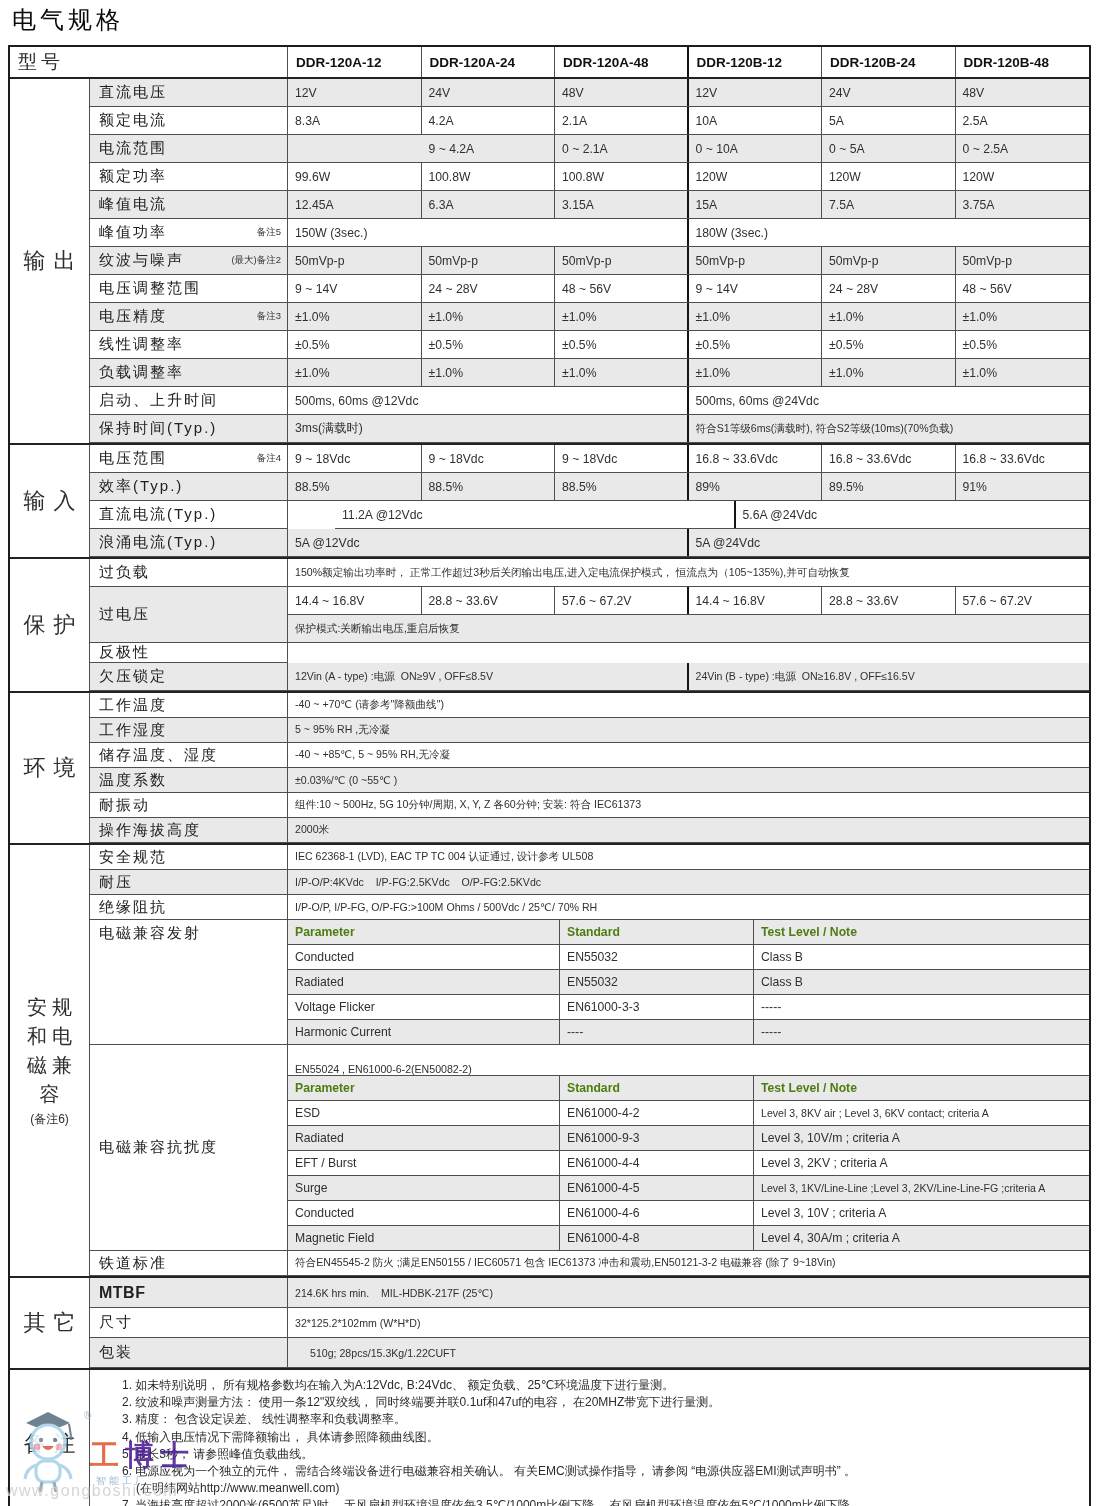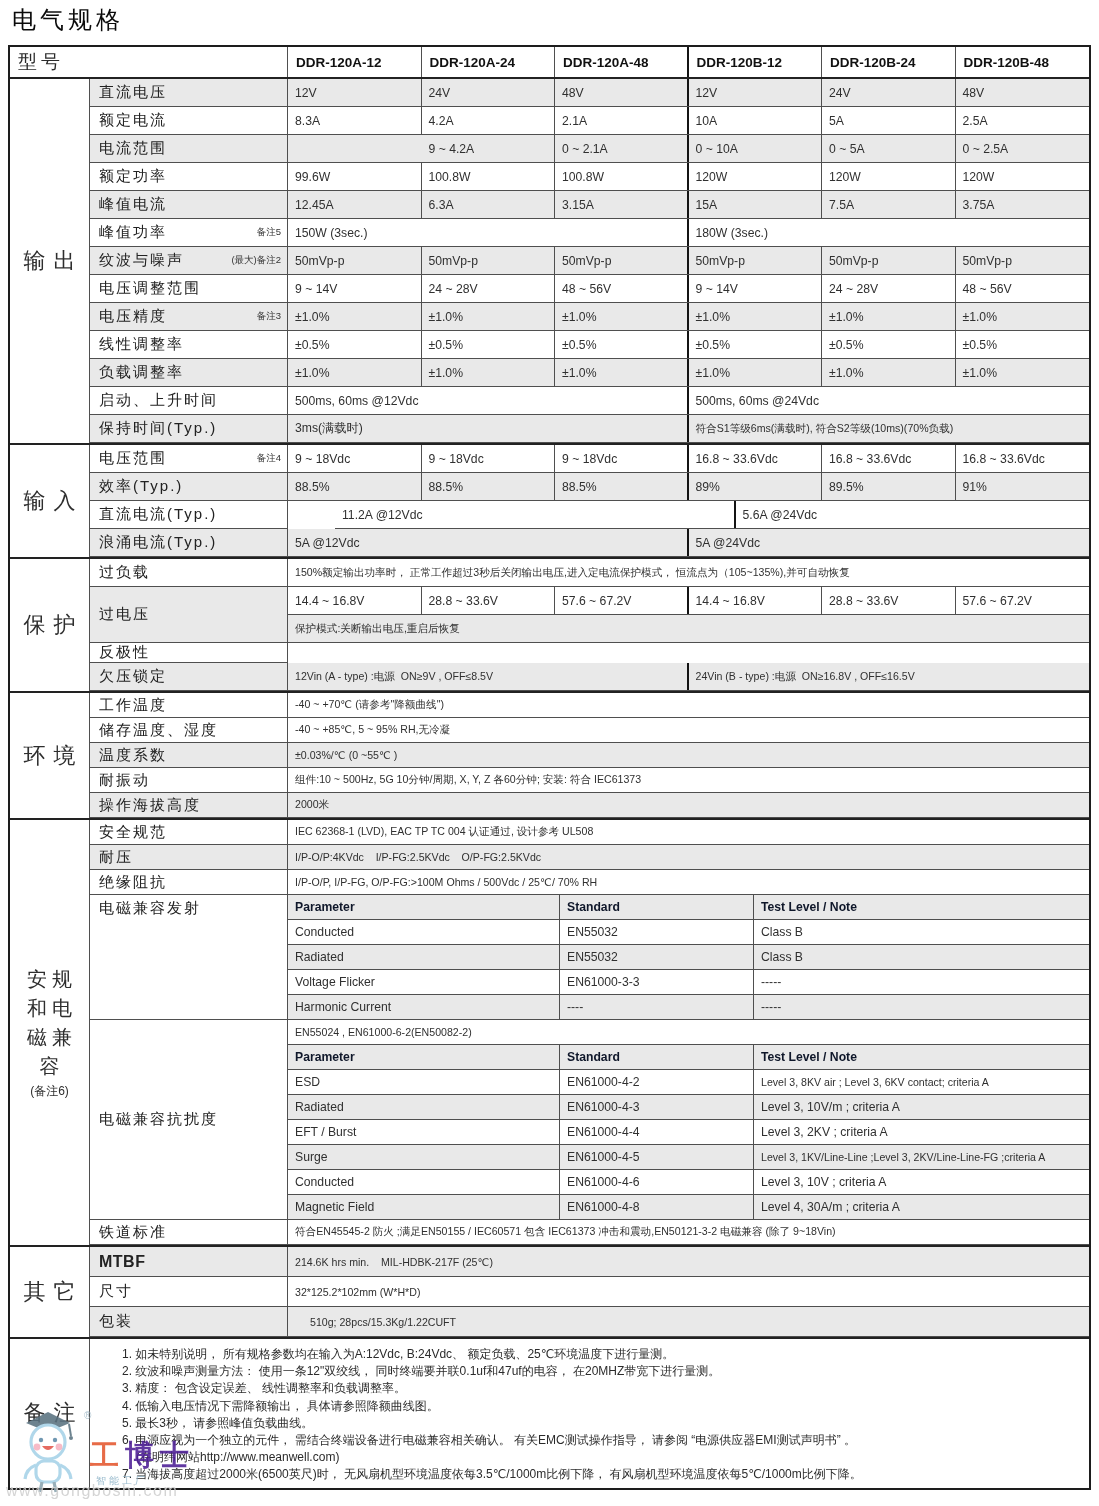--- a/index.html
+++ b/index.html
@@ -28,21 +28,21 @@
   .ltext{margin-right:-2px;}
   .lnote{margin-left:auto;font-size:9.5px;letter-spacing:0;color:#333;white-space:pre;}
   .icontent{flex:1;display:flex;flex-direction:column;min-width:0;}
   .subrow{display:flex;box-sizing:border-box;border-bottom:1px solid #4f4f4f;}
   .cell{display:flex;align-items:center;box-sizing:border-box;border-right:1px solid #4f4f4f;
         padding:0 7px;font-size:12.2px;color:#303030;white-space:pre;overflow:hidden;}
   .cell.sm{font-size:10.6px;}
   .cell.lastc,.hcell.lastc{border-right:none;}
   .thick-r{border-right:2px solid #141414 !important;}
   .g{background:#e9e9e9;}
-  .hdr .cell{font-weight:bold;color:#0f172a;}
+  .hdr .cell{font-weight:bold;color:#4d7c0f;}
   .notes{flex:1;box-sizing:border-box;padding:7px 8px 4px 32px;display:flex;flex-direction:column;}
   .nline{font-size:12px;line-height:17.2px;color:#2b2b2b;white-space:pre;overflow:hidden;}
   .nline.indent{padding-left:14px;}
   
   #watermark{position:absolute;left:4px;top:1396px;width:300px;height:108px;z-index:6;pointer-events:none;opacity:.88;}
   #wm-robot{position:absolute;left:4px;top:4px;}
   .reg{position:absolute;left:80px;top:14px;font-size:10px;color:#9fb8c6;}
   .brand{position:absolute;left:86px;top:40px;font-size:29px;font-weight:bold;letter-spacing:6px;white-space:pre;}
   .b1{color:#e4572e;}
   .b2{color:#bcd9e8;}
@@ -329,20 +329,28 @@
         <div class="sbody">
           <div class="irow">
             <div class="ilabel"><div class="ltext">工作温度</div></div>
             <div class="icontent">
               <div class="subrow" style="height: 25px;">
                 <div class="cell sm lastc" style="flex: 1 1 0%;">-40 ~ +70℃ (请参考"降额曲线")</div>
               </div>
             </div>
           </div>
           <div class="irow">
+            <div class="ilabel g"><div class="ltext">工作湿度</div></div>
+            <div class="icontent">
+              <div class="subrow g" style="height: 25px;">
+                <div class="cell sm lastc" style="flex: 1 1 0%;">5 ~ 95% RH ,无冷凝</div>
+              </div>
+            </div>
+          </div>
+          <div class="irow">
             <div class="ilabel"><div class="ltext">储存温度、湿度</div></div>
             <div class="icontent">
               <div class="subrow" style="height: 25px;">
                 <div class="cell sm lastc" style="flex: 1 1 0%;">-40 ~ +85℃, 5 ~ 95% RH,无冷凝</div>
               </div>
             </div>
           </div>
           <div class="irow">
             <div class="ilabel g"><div class="ltext">温度系数</div></div>
             <div class="icontent">
@@ -428,36 +436,36 @@
               <div class="subrow g" style="height: 25px;">
                 <div class="cell" style="flex: 0 0 272px;">Harmonic Current</div>
                 <div class="cell" style="flex: 0 0 194px;">----</div>
                 <div class="cell lastc" style="flex: 1 1 0%;">-----</div>
               </div>
             </div>
           </div>
           <div class="irow">
             <div class="ilabel"><div class="ltext">电磁兼容抗扰度</div></div>
             <div class="icontent">
-              <div class="subrow" style="height: 25px;">
+              <div class="subrow" style="height: 31px; align-items: flex-end;">
                 <div class="cell sm lastc" style="flex: 1 1 0%;">EN55024 , EN61000-6-2(EN50082-2)</div>
               </div>
               <div class="subrow g hdr" style="height: 25px;">
                 <div class="cell" style="flex: 0 0 272px;">Parameter</div>
                 <div class="cell" style="flex: 0 0 194px;">Standard</div>
                 <div class="cell lastc" style="flex: 1 1 0%;">Test Level / Note</div>
               </div>
               <div class="subrow" style="height: 25px;">
                 <div class="cell" style="flex: 0 0 272px;">ESD</div>
                 <div class="cell" style="flex: 0 0 194px;">EN61000-4-2</div>
                 <div class="cell sm lastc" style="flex: 1 1 0%;">Level 3, 8KV air ; Level 3, 6KV contact; criteria A</div>
               </div>
               <div class="subrow g" style="height: 25px;">
                 <div class="cell" style="flex: 0 0 272px;">Radiated</div>
-                <div class="cell" style="flex: 0 0 194px;">EN61000-4-3</div>
+                <div class="cell" style="flex: 0 0 194px;">EN61000-9-3</div>
                 <div class="cell lastc" style="flex: 1 1 0%;">Level 3, 10V/m ; criteria A</div>
               </div>
               <div class="subrow" style="height: 25px;">
                 <div class="cell" style="flex: 0 0 272px;">EFT / Burst</div>
                 <div class="cell" style="flex: 0 0 194px;">EN61000-4-4</div>
                 <div class="cell lastc" style="flex: 1 1 0%;">Level 3, 2KV ; criteria A</div>
               </div>
               <div class="subrow g" style="height: 25px;">
                 <div class="cell" style="flex: 0 0 272px;">Surge</div>
                 <div class="cell" style="flex: 0 0 194px;">EN61000-4-5</div>

